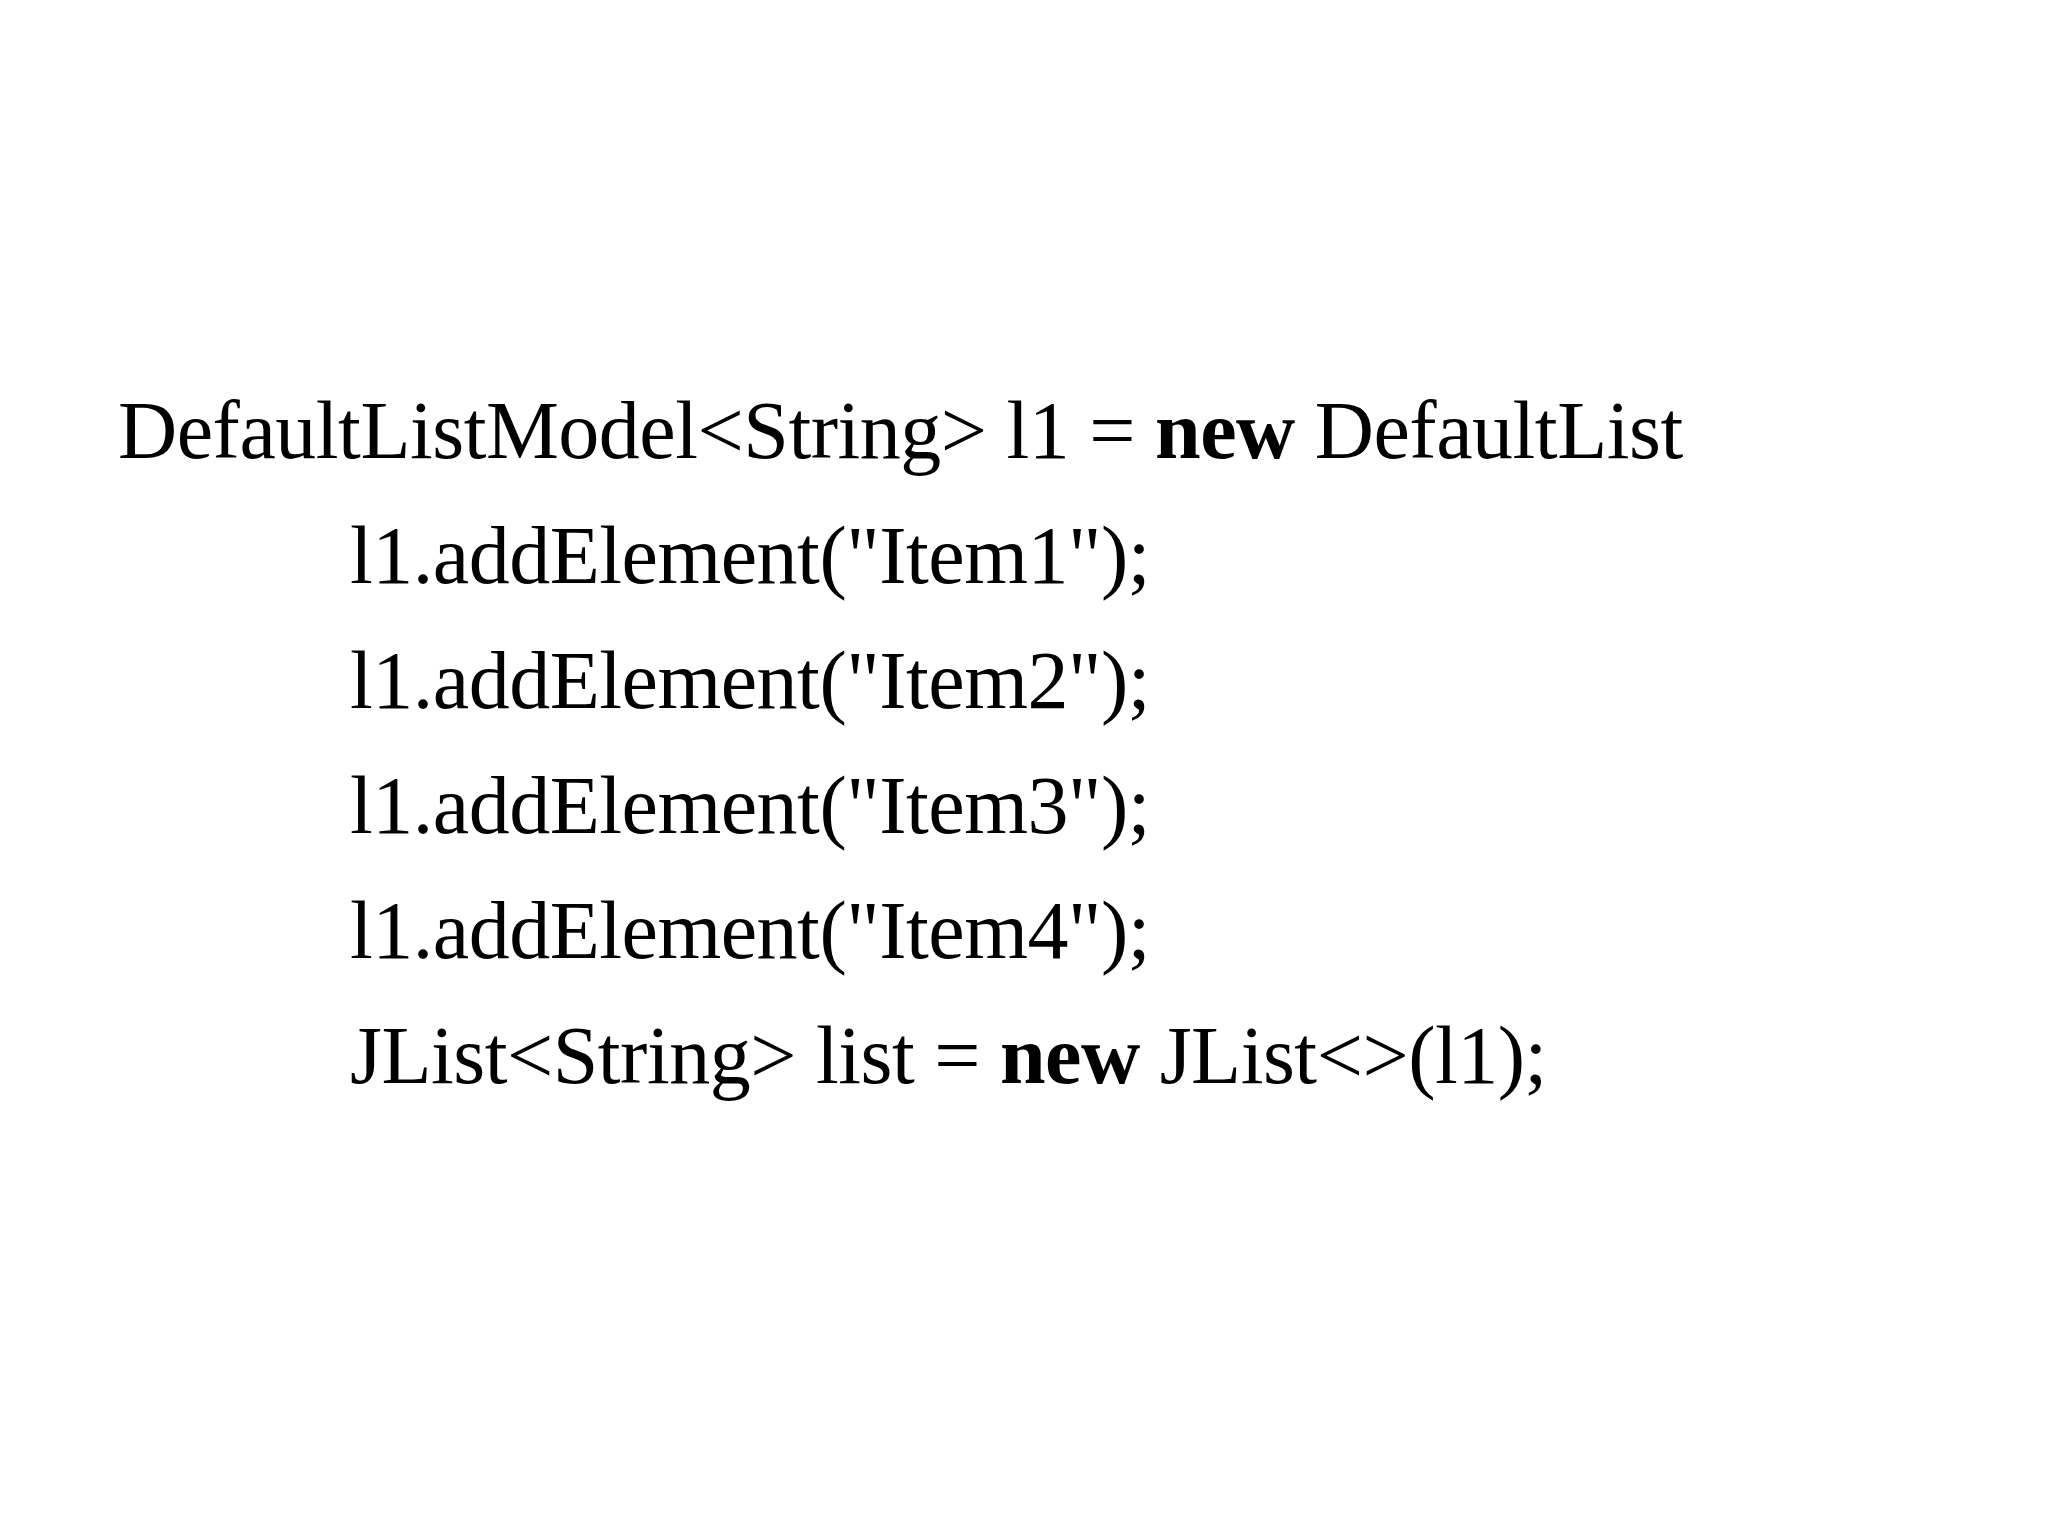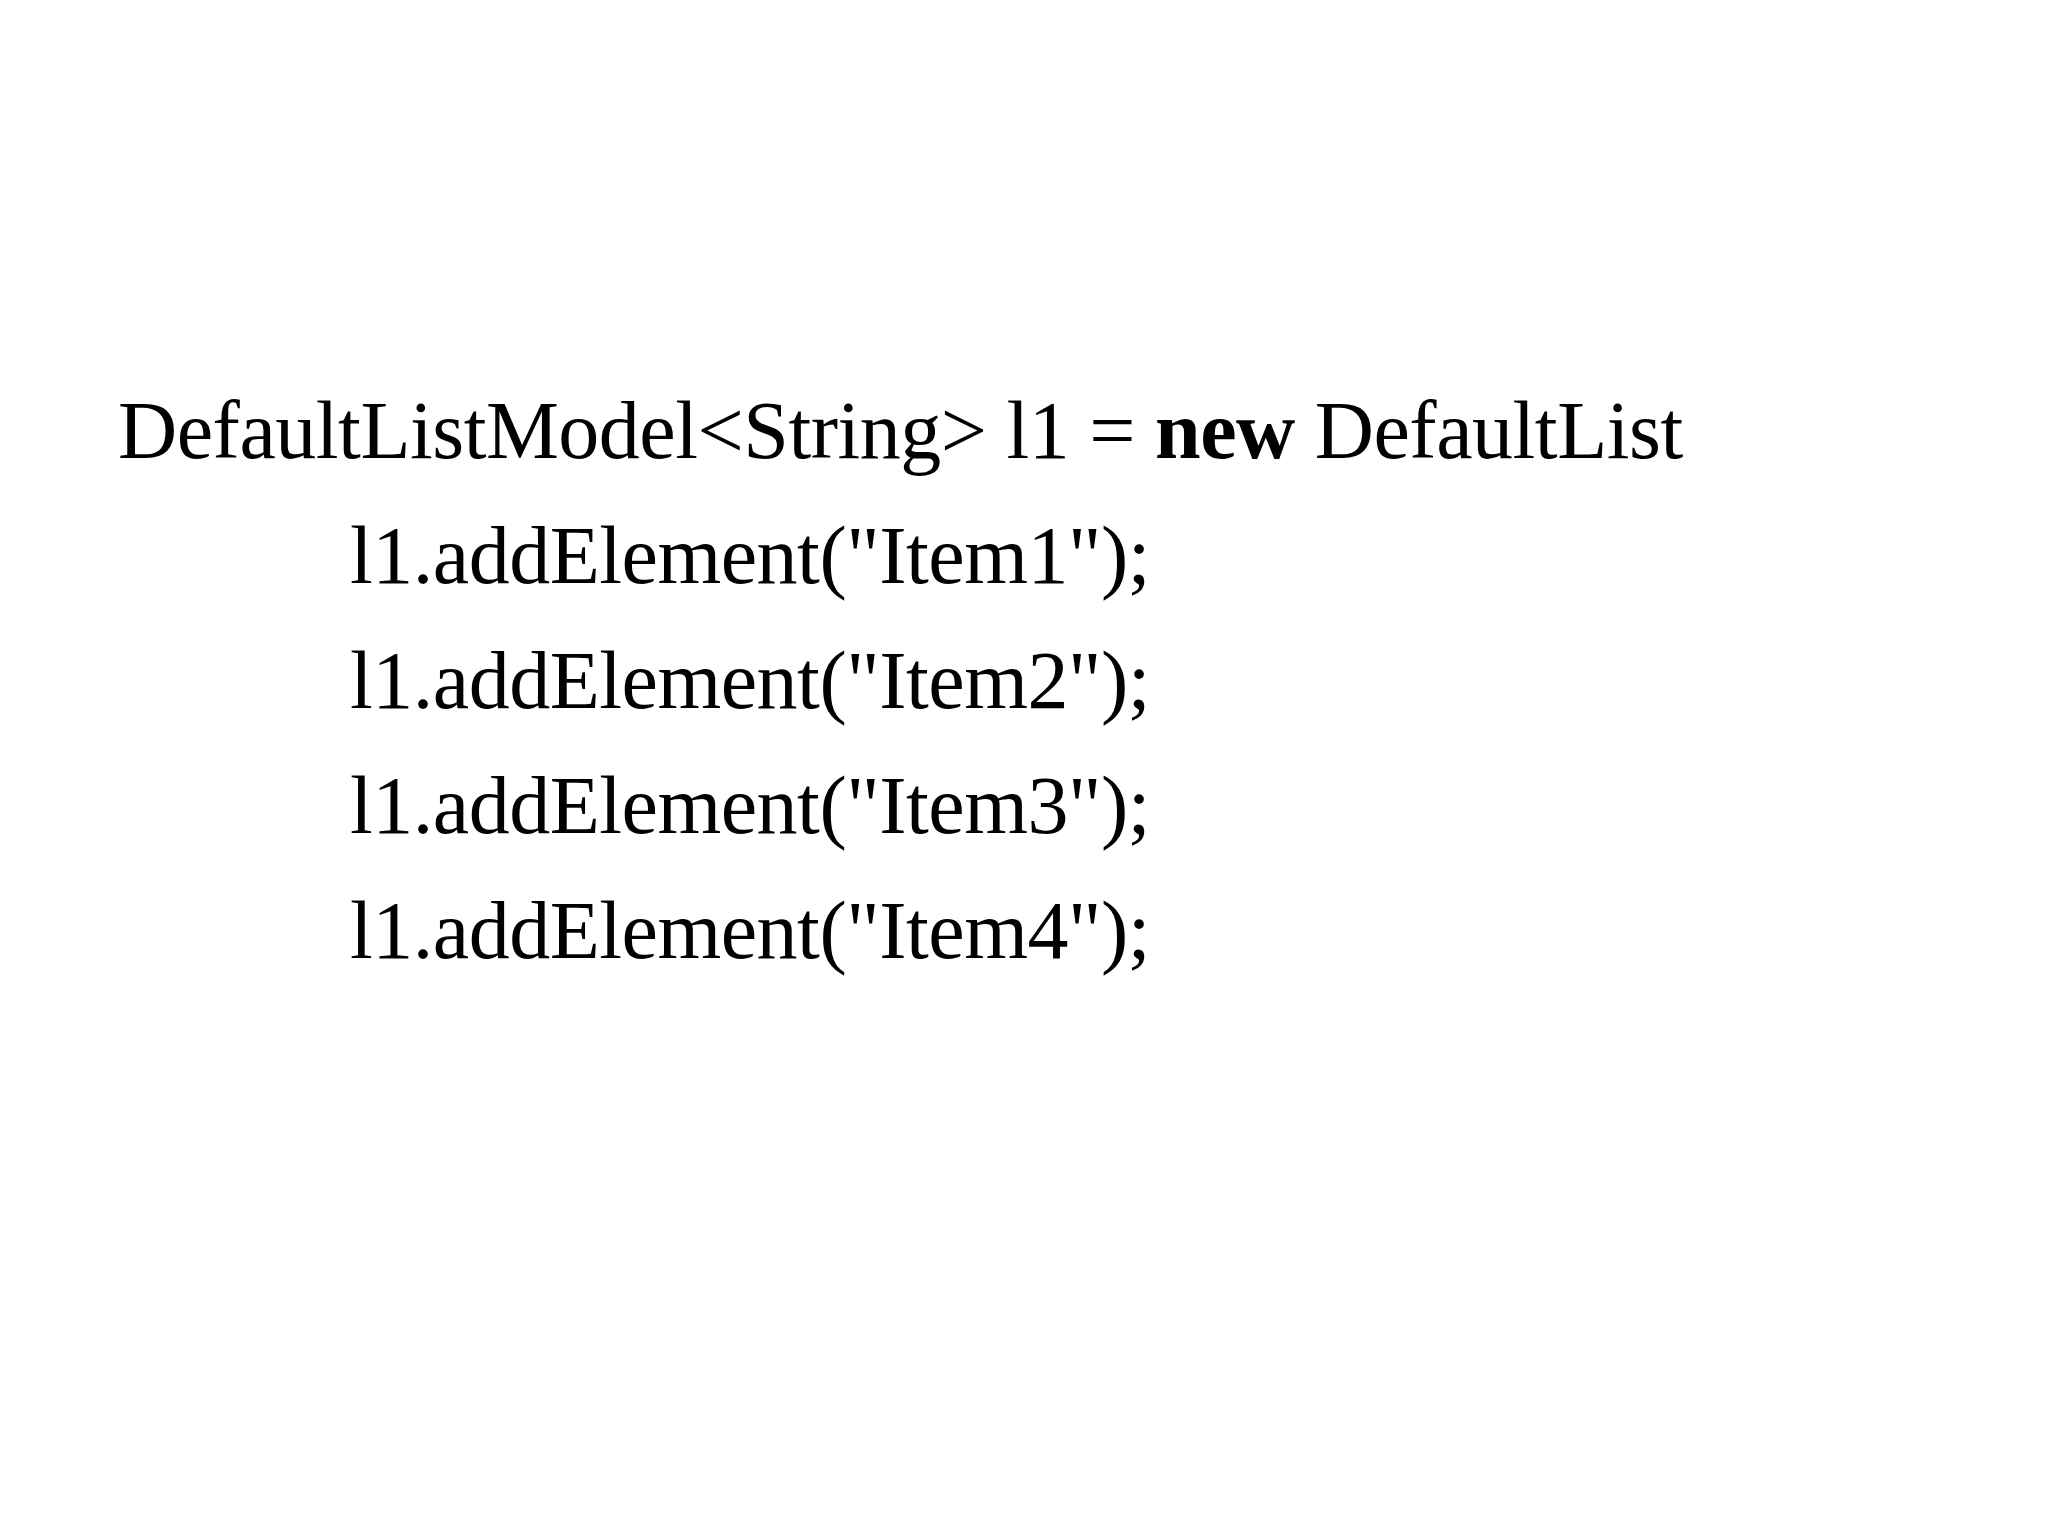--- a/index.html
+++ b/index.html
@@ -49,14 +49,15 @@
 </head>
 <body>
 
 <div class="slide">
   <div class="code-block" id="code-block">
       <div class="code-line"><span class="plain">DefaultListModel&lt;String&gt; l1 = </span><span class="kw">new</span><span class="plain"> DefaultList</span></div>
       <div class="code-line indent"><span class="plain">l1.addElement("Item1");</span></div>
       <div class="code-line indent"><span class="plain">l1.addElement("Item2");</span></div>
       <div class="code-line indent"><span class="plain">l1.addElement("Item3");</span></div>
       <div class="code-line indent"><span class="plain">l1.addElement("Item4");</span></div>
+      <div class="code-line indent"><span class="plain">JList&lt;String&gt; list = </span><span class="kw">new</span><span class="plain"> JList&lt;&gt;(l1);</span></div>
     </div>
 </div>
 
 </body></html>

